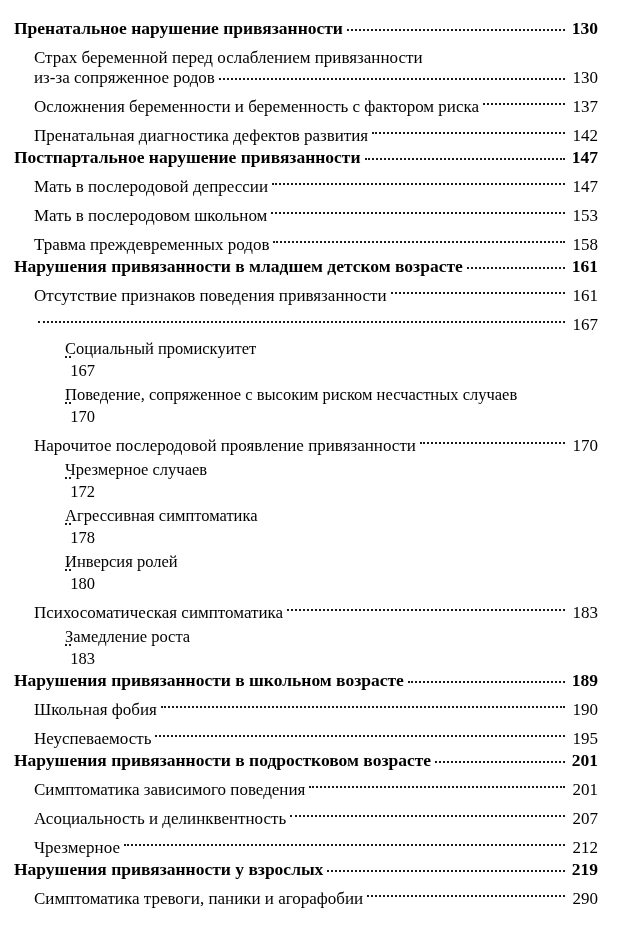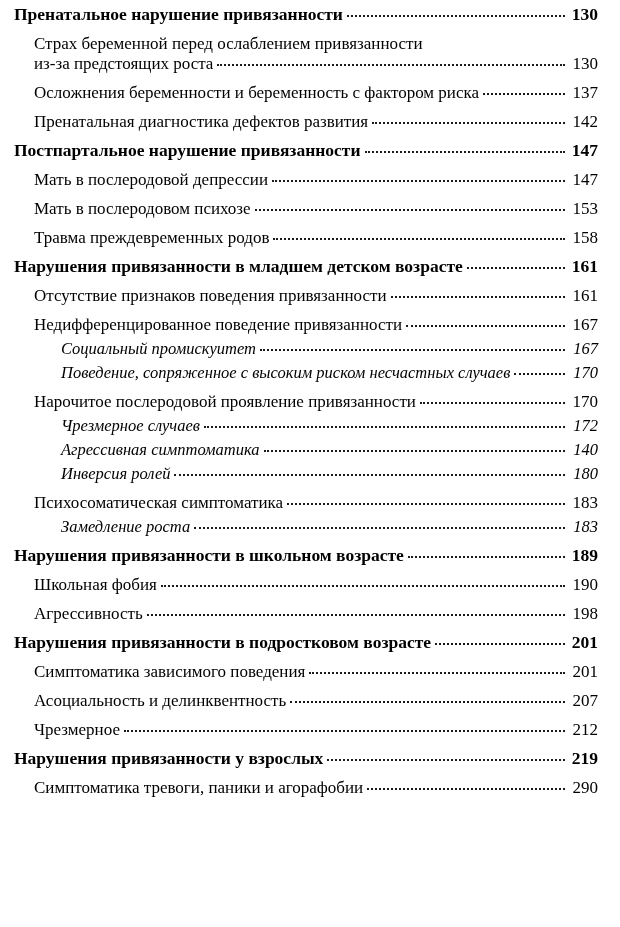--- a/index.html
+++ b/index.html
@@ -15,21 +15,21 @@
     overflow: hidden;
   }
   .page {
     position: relative;
     width: 620px;
     height: 927px;
     padding: 0;
     box-sizing: border-box;
   }
   .toc {
-    padding: 4px 22px 0 14px;
+    padding: 18px 22px 0 14px;
     box-sizing: border-box;
   }
   .entry {
     display: flex;
     align-items: baseline;
     width: 100%;
     box-sizing: border-box;
   }
   .txt {
     white-space: pre-wrap;
@@ -46,39 +46,40 @@
   .pg {
     flex: 0 0 auto;
     text-align: right;
     min-width: 30px;
   }
 
   
   .lvl1 {
     font-weight: bold;
     font-size: 17.5px;
-    margin-top: 8px;
+    margin-top: 1px;
     padding-left: 0px;
   }
   .lvl1 .pg { font-weight: bold; }
 
   
   .lvl2 {
     font-weight: normal;
     font-size: 17px;
     margin-top: 9px;
     padding-left: 20px;
+    align-items: center;
   }
 
   
   .lvl3 {
-    font-style: italic;
     font-size: 16.5px;
     margin-top: 4px;
     padding-left: 47px;
+    flex-direction: column;
   }
 
   
   .toc > .entry:first-child { margin-top: 0; }
 
   .multiline {
     display: block;
     width: 100%;
   }
   .multiline .line1 {
@@ -97,21 +98,21 @@
   <div class="toc" id="toc">
       <div class="entry lvl1">
         <span class="txt">Пренатальное нарушение привязанности</span>
         <span class="leader"></span>
         <span class="pg">130</span>
       </div>
       <div class="entry lvl2">
         <div class="multiline">
           <span class="line1 txt">Страх беременной перед ослаблением привязанности</span>
           <div class="line2row">
-            <span class="txt">из-за предстоящих роста</span>
+            <span class="txt">из-за сопряженное родов</span>
             <span class="leader"></span>
             <span class="pg">130</span>
           </div>
         </div>
       </div>
       <div class="entry lvl2">
         <span class="txt">Осложнения беременности и беременность с фактором риска</span>
         <span class="leader"></span>
         <span class="pg">137</span>
       </div>
@@ -124,41 +125,40 @@
         <span class="txt">Постпартальное нарушение привязанности</span>
         <span class="leader"></span>
         <span class="pg">147</span>
       </div>
       <div class="entry lvl2">
         <span class="txt">Мать в послеродовой депрессии</span>
         <span class="leader"></span>
         <span class="pg">147</span>
       </div>
       <div class="entry lvl2">
-        <span class="txt">Мать в послеродовом психозе</span>
+        <span class="txt">Мать в послеродовом школьном</span>
         <span class="leader"></span>
         <span class="pg">153</span>
       </div>
       <div class="entry lvl2">
         <span class="txt">Травма преждевременных родов</span>
         <span class="leader"></span>
         <span class="pg">158</span>
       </div>
       <div class="entry lvl1">
         <span class="txt">Нарушения привязанности в младшем детском возрасте</span>
         <span class="leader"></span>
         <span class="pg">161</span>
       </div>
       <div class="entry lvl2">
         <span class="txt">Отсутствие признаков поведения привязанности</span>
         <span class="leader"></span>
         <span class="pg">161</span>
       </div>
       <div class="entry lvl2">
-        <span class="txt">Недифференцированное поведение привязанности</span>
         <span class="leader"></span>
         <span class="pg">167</span>
       </div>
       <div class="entry lvl3">
         <span class="txt">Социальный промискуитет</span>
         <span class="leader"></span>
         <span class="pg">167</span>
       </div>
       <div class="entry lvl3">
         <span class="txt">Поведение, сопряженное с высоким риском несчастных случаев</span>
@@ -171,21 +171,21 @@
         <span class="pg">170</span>
       </div>
       <div class="entry lvl3">
         <span class="txt">Чрезмерное случаев</span>
         <span class="leader"></span>
         <span class="pg">172</span>
       </div>
       <div class="entry lvl3">
         <span class="txt">Агрессивная симптоматика</span>
         <span class="leader"></span>
-        <span class="pg">140</span>
+        <span class="pg">178</span>
       </div>
       <div class="entry lvl3">
         <span class="txt">Инверсия ролей</span>
         <span class="leader"></span>
         <span class="pg">180</span>
       </div>
       <div class="entry lvl2">
         <span class="txt">Психосоматическая симптоматика</span>
         <span class="leader"></span>
         <span class="pg">183</span>
@@ -199,23 +199,23 @@
         <span class="txt">Нарушения привязанности в школьном возрасте</span>
         <span class="leader"></span>
         <span class="pg">189</span>
       </div>
       <div class="entry lvl2">
         <span class="txt">Школьная фобия</span>
         <span class="leader"></span>
         <span class="pg">190</span>
       </div>
       <div class="entry lvl2">
-        <span class="txt">Агрессивность</span>
-        <span class="leader"></span>
-        <span class="pg">198</span>
+        <span class="txt">Неуспеваемость</span>
+        <span class="leader"></span>
+        <span class="pg">195</span>
       </div>
       <div class="entry lvl1">
         <span class="txt">Нарушения привязанности в подростковом возрасте</span>
         <span class="leader"></span>
         <span class="pg">201</span>
       </div>
       <div class="entry lvl2">
         <span class="txt">Симптоматика зависимого поведения</span>
         <span class="leader"></span>
         <span class="pg">201</span>

